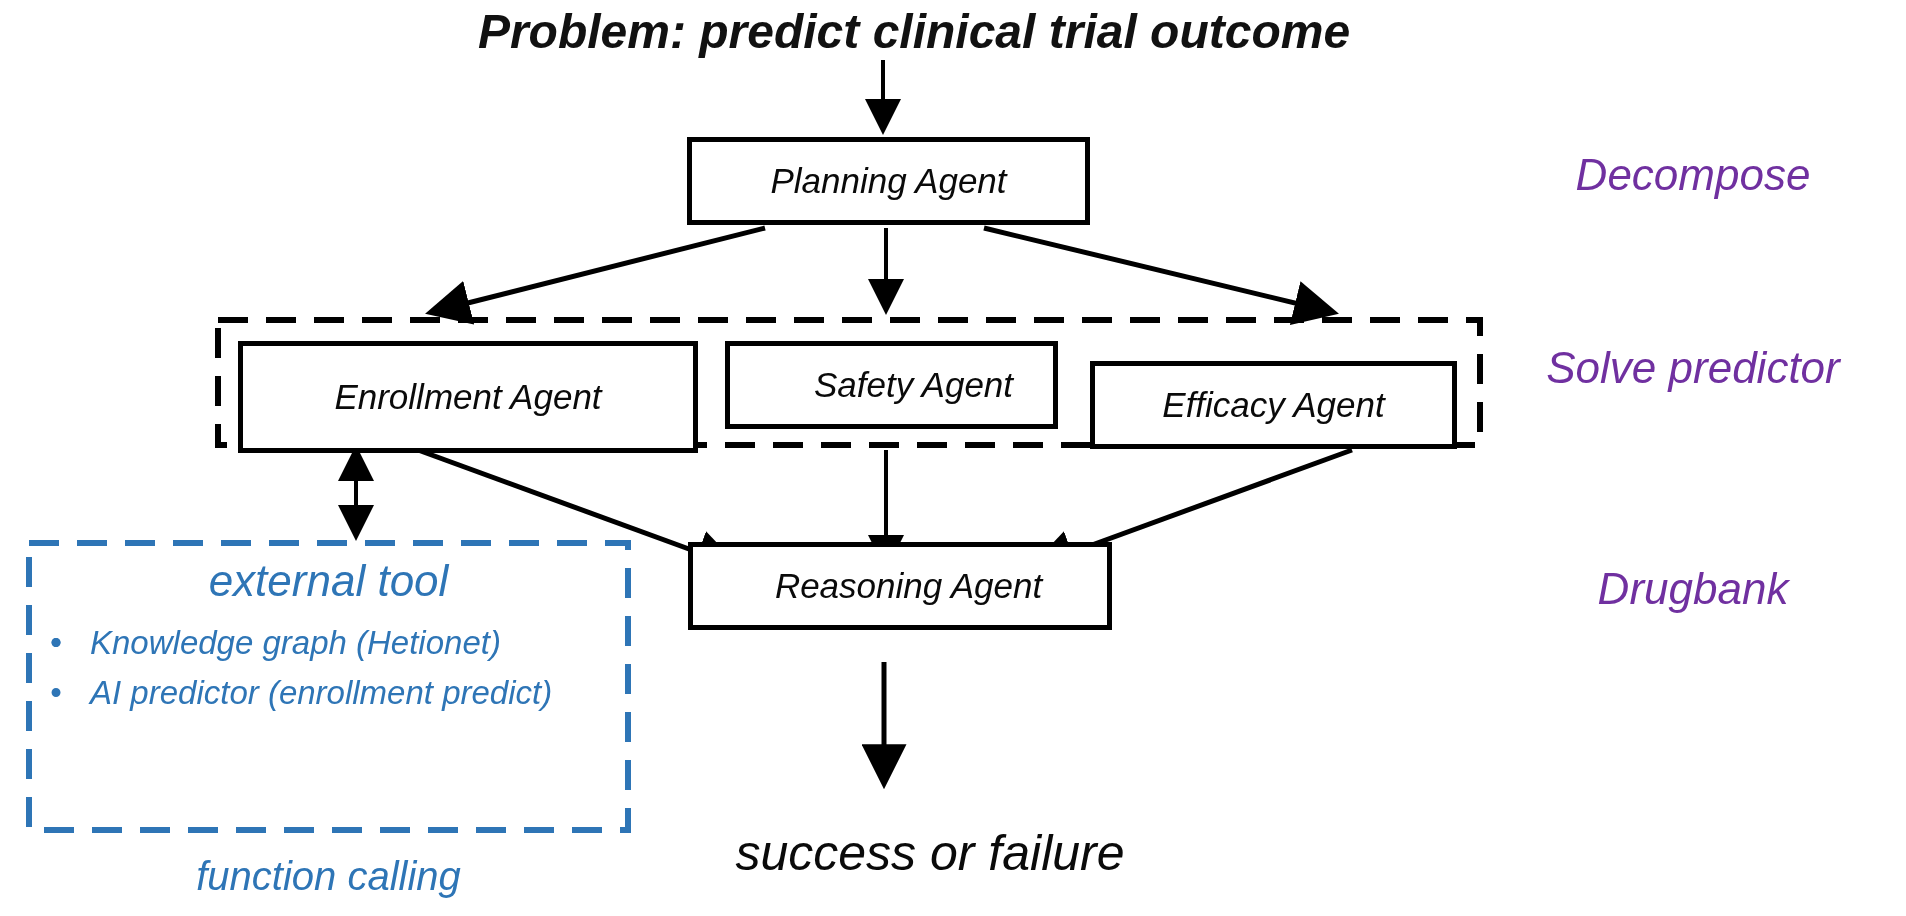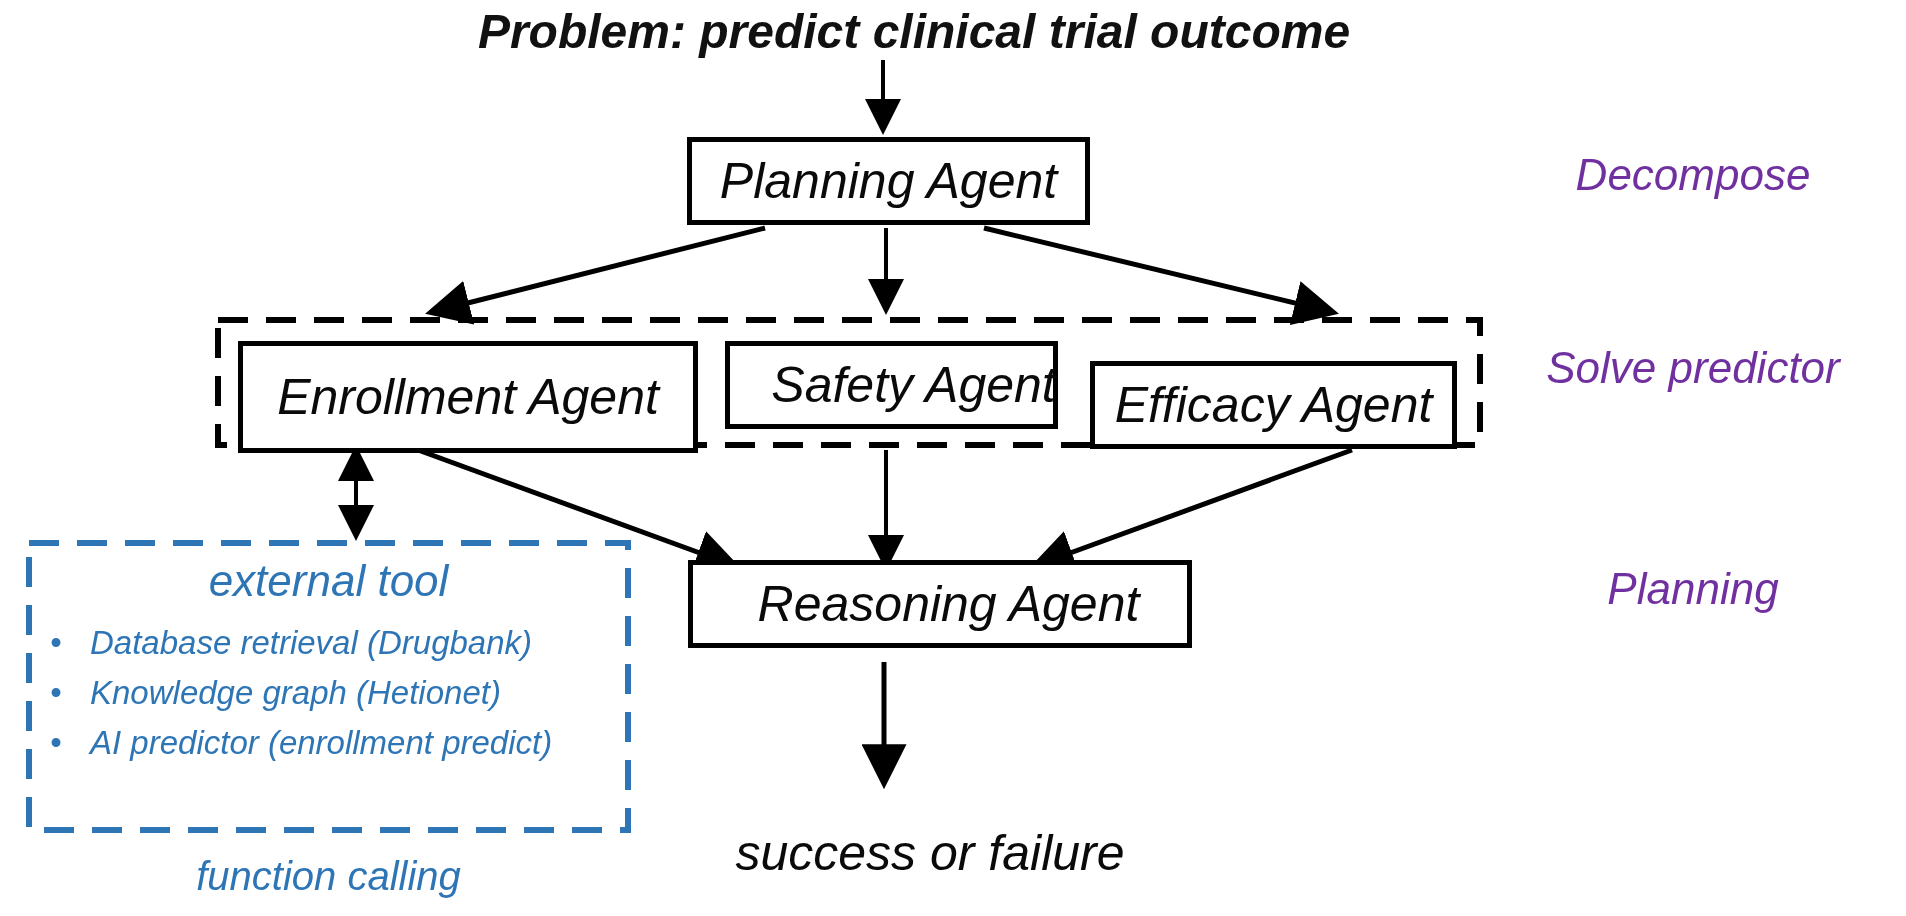--- a/index.html
+++ b/index.html
@@ -17,30 +17,30 @@
   .title{
     left:384px; top:4px; width:1060px;
     text-align:center;
     font-size:48px; font-weight:600;
     color:#111;
   }
   .agent-box{
     border:5px solid #000;
     background:#fff;
     display:flex; align-items:center; justify-content:center;
-    font-size:50px; font-weight:500;
+    font-size:35px; font-weight:500;
     color:#0a0a0a;
     box-sizing:border-box;
     white-space:nowrap;
   }
   .planning-box{left:687px; top:137px; width:403px; height:88px;}
   .enrollment-box{left:238px; top:341px; width:460px; height:112px;}
   .safety-box{left:725px; top:341px; width:333px; height:88px;padding-left:44px;}
   .efficacy-box{left:1090px; top:341px; width:367px; height:88px;margin-top:20px;}
-  .reasoning-box{left:688px; top:560px; width:504px; height:88px;padding-left:17px;}
+  .reasoning-box{left:688px; top:542px; width:424px; height:88px;padding-left:17px;}
   .outcome{
     left:680px; top:824px; width:500px;
     text-align:center;
     font-size:50px; font-weight:500; color:#0a0a0a;
     white-space:nowrap;
   }
   .stage-label{
     left:1480px; width:426px;
     text-align:center;
     font-size:44px; font-weight:500;
@@ -138,28 +138,27 @@
   </div>
 
   <div class="abs agent-box reasoning-box">
     <span>Reasoning Agent</span>
   </div>
 
   <div class="abs outcome">success or failure</div>
 
   <div class="abs stage-label stage-decompose">Decompose</div>
   <div class="abs stage-label stage-solve">Solve predictor</div>
-  <div class="abs stage-label stage-reasoning">Planning</div>
+  <div class="abs stage-label stage-reasoning">Drugbank</div>
 
   <div class="abs tool-title">external tool</div>
 
   <div class="abs tool-bullets">
     <div class="tool-bullet">
       <span class="dot">•</span>
-      <span>Database retrieval (Drugbank)</span>
     </div>
     <div class="tool-bullet">
       <span class="dot">•</span>
       <span>Knowledge graph (Hetionet)</span>
     </div>
     <div class="tool-bullet">
       <span class="dot">•</span>
       <span>AI predictor (enrollment predict)</span>
     </div>
   </div>

